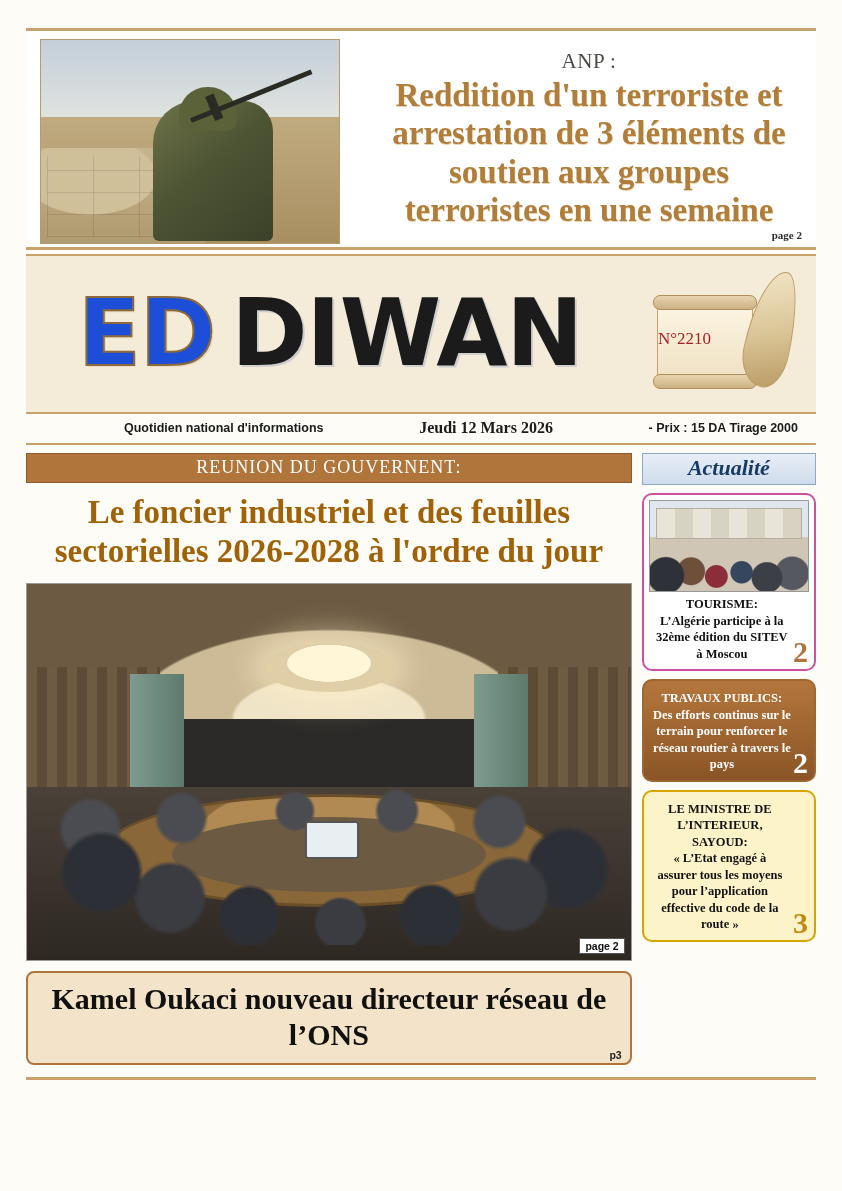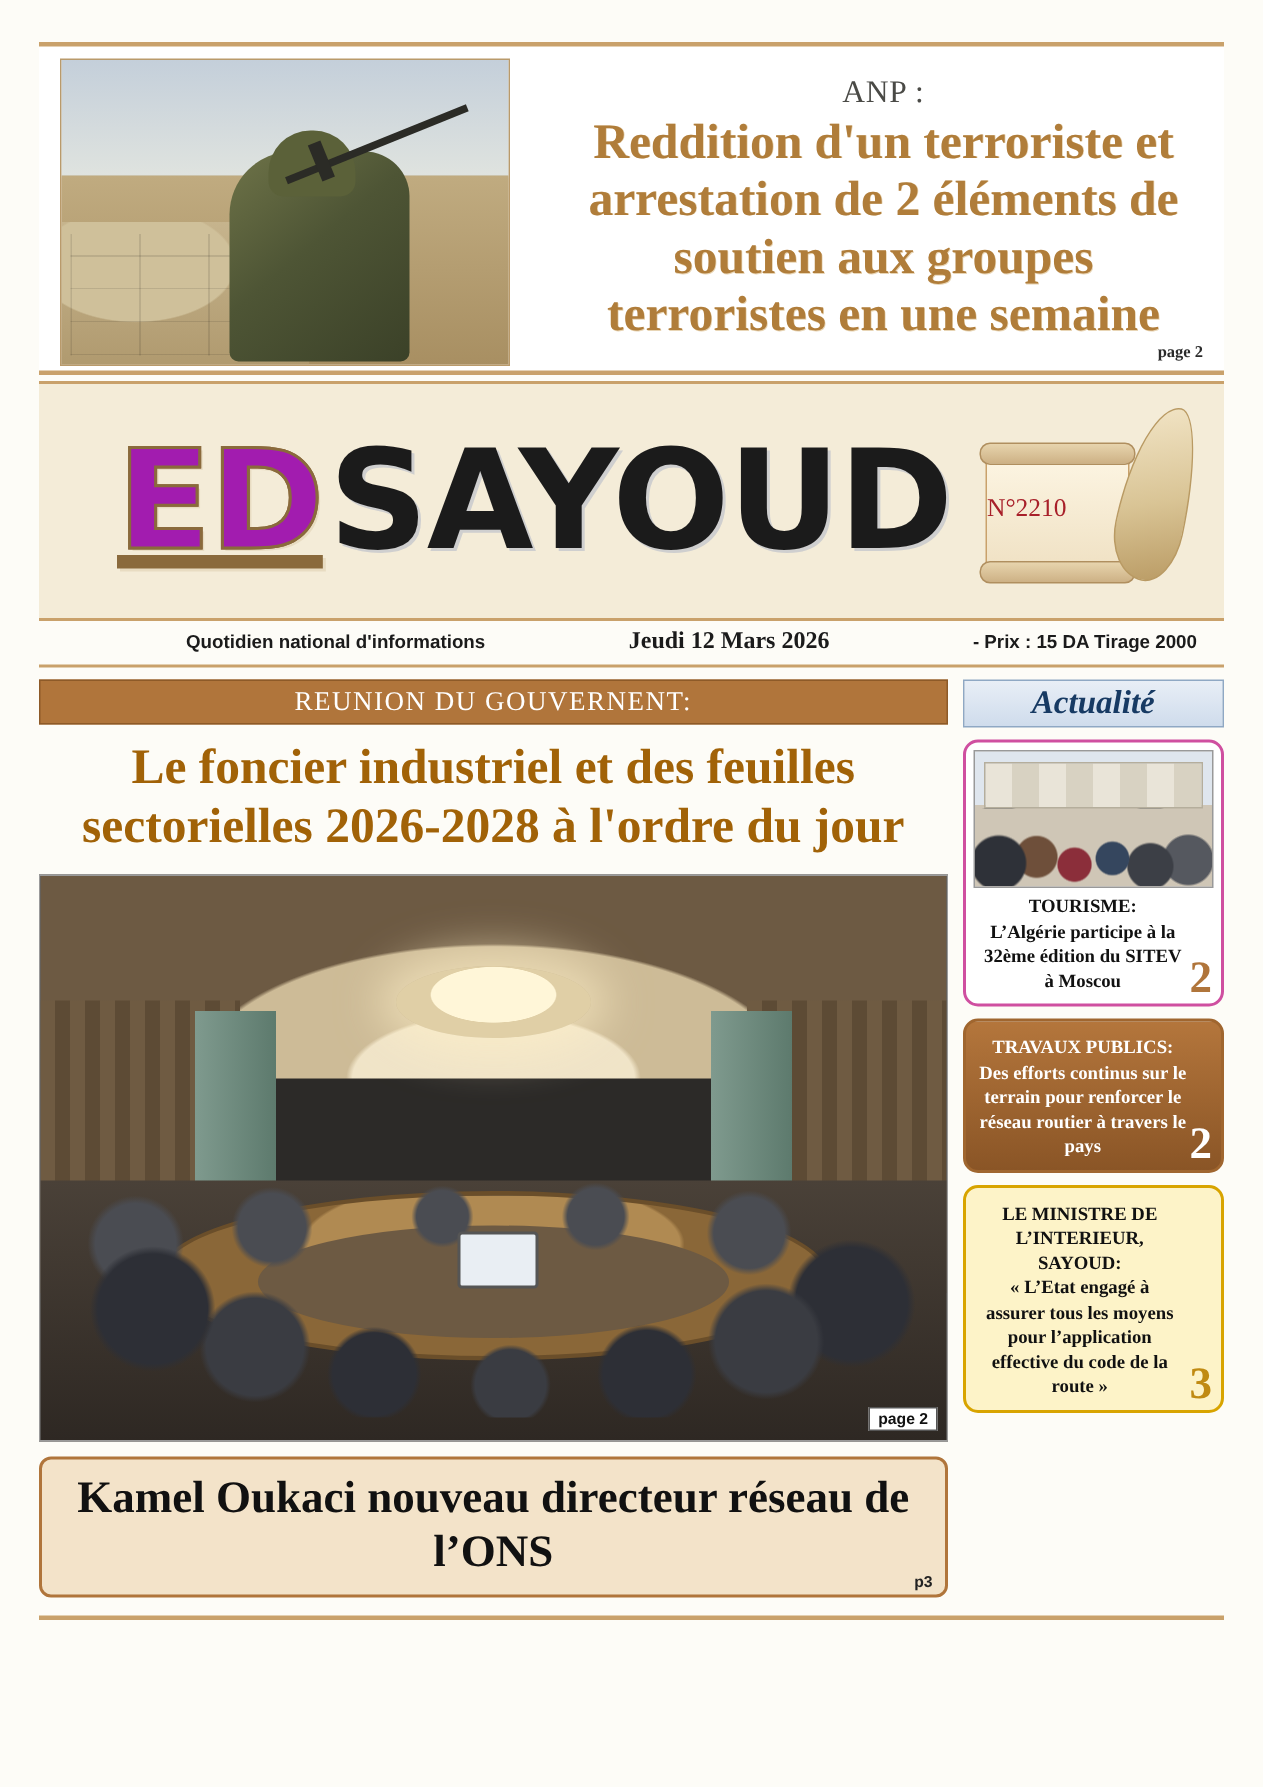--- a/index.html
+++ b/index.html
@@ -115,25 +115,24 @@
     font-family: "DejaVu Sans", sans-serif;
     font-weight: bold;
     font-size: 92px;
     letter-spacing: -1px;
     line-height: 1;
     display: flex;
     align-items: baseline;
     padding-left: 34px;
   }
   .logo .ed {
-    color: #a21caf;
+    color: #1d4ed8;
     -webkit-text-stroke: 2px #8a6a3c;
     text-shadow: 2px 2px 0 #e8dcc2;
-    margin-right: 4px;
-    text-decoration: underline;
+    margin-right: 16px;
   }
   .logo .diwan {
     color: #1b1b1b;
     text-shadow: 2px 2px 0 #cfcfcf;
   }
   .quill-block {
     position: absolute;
     right: 24px;
     top: 18px;
     width: 135px;
@@ -397,29 +396,29 @@
     <div class="banner-photo">
       <div class="sky"></div>
       <div class="ground"></div>
       <div class="sandbags"></div>
       <div class="soldier"></div>
       <div class="helmet"></div>
       <div class="rifle"></div>
     </div>
     <div class="banner-headline">
       <div class="banner-kicker">ANP :</div>
-      <div class="banner-title">Reddition d'un terroriste et arrestation de 2 éléments de soutien aux groupes terroristes en une semaine</div>
+      <div class="banner-title">Reddition d'un terroriste et arrestation de 3 éléments de soutien aux groupes terroristes en une semaine</div>
       <div class="banner-page">page 2</div>
     </div>
   </div>
 
   <div class="masthead">
     <div class="logo">
       <span class="ed">ED</span>
-      <span class="diwan">SAYOUD</span>
+      <span class="diwan">DIWAN</span>
     </div>
     <div class="quill-block">
       <div class="scroll">
         <div class="issue-no">N°2210</div>
       </div>
       <div class="feather"></div>
     </div>
   </div>
   <div class="masthead-foot">
     <div class="slogan">Quotidien national d'informations</div>

